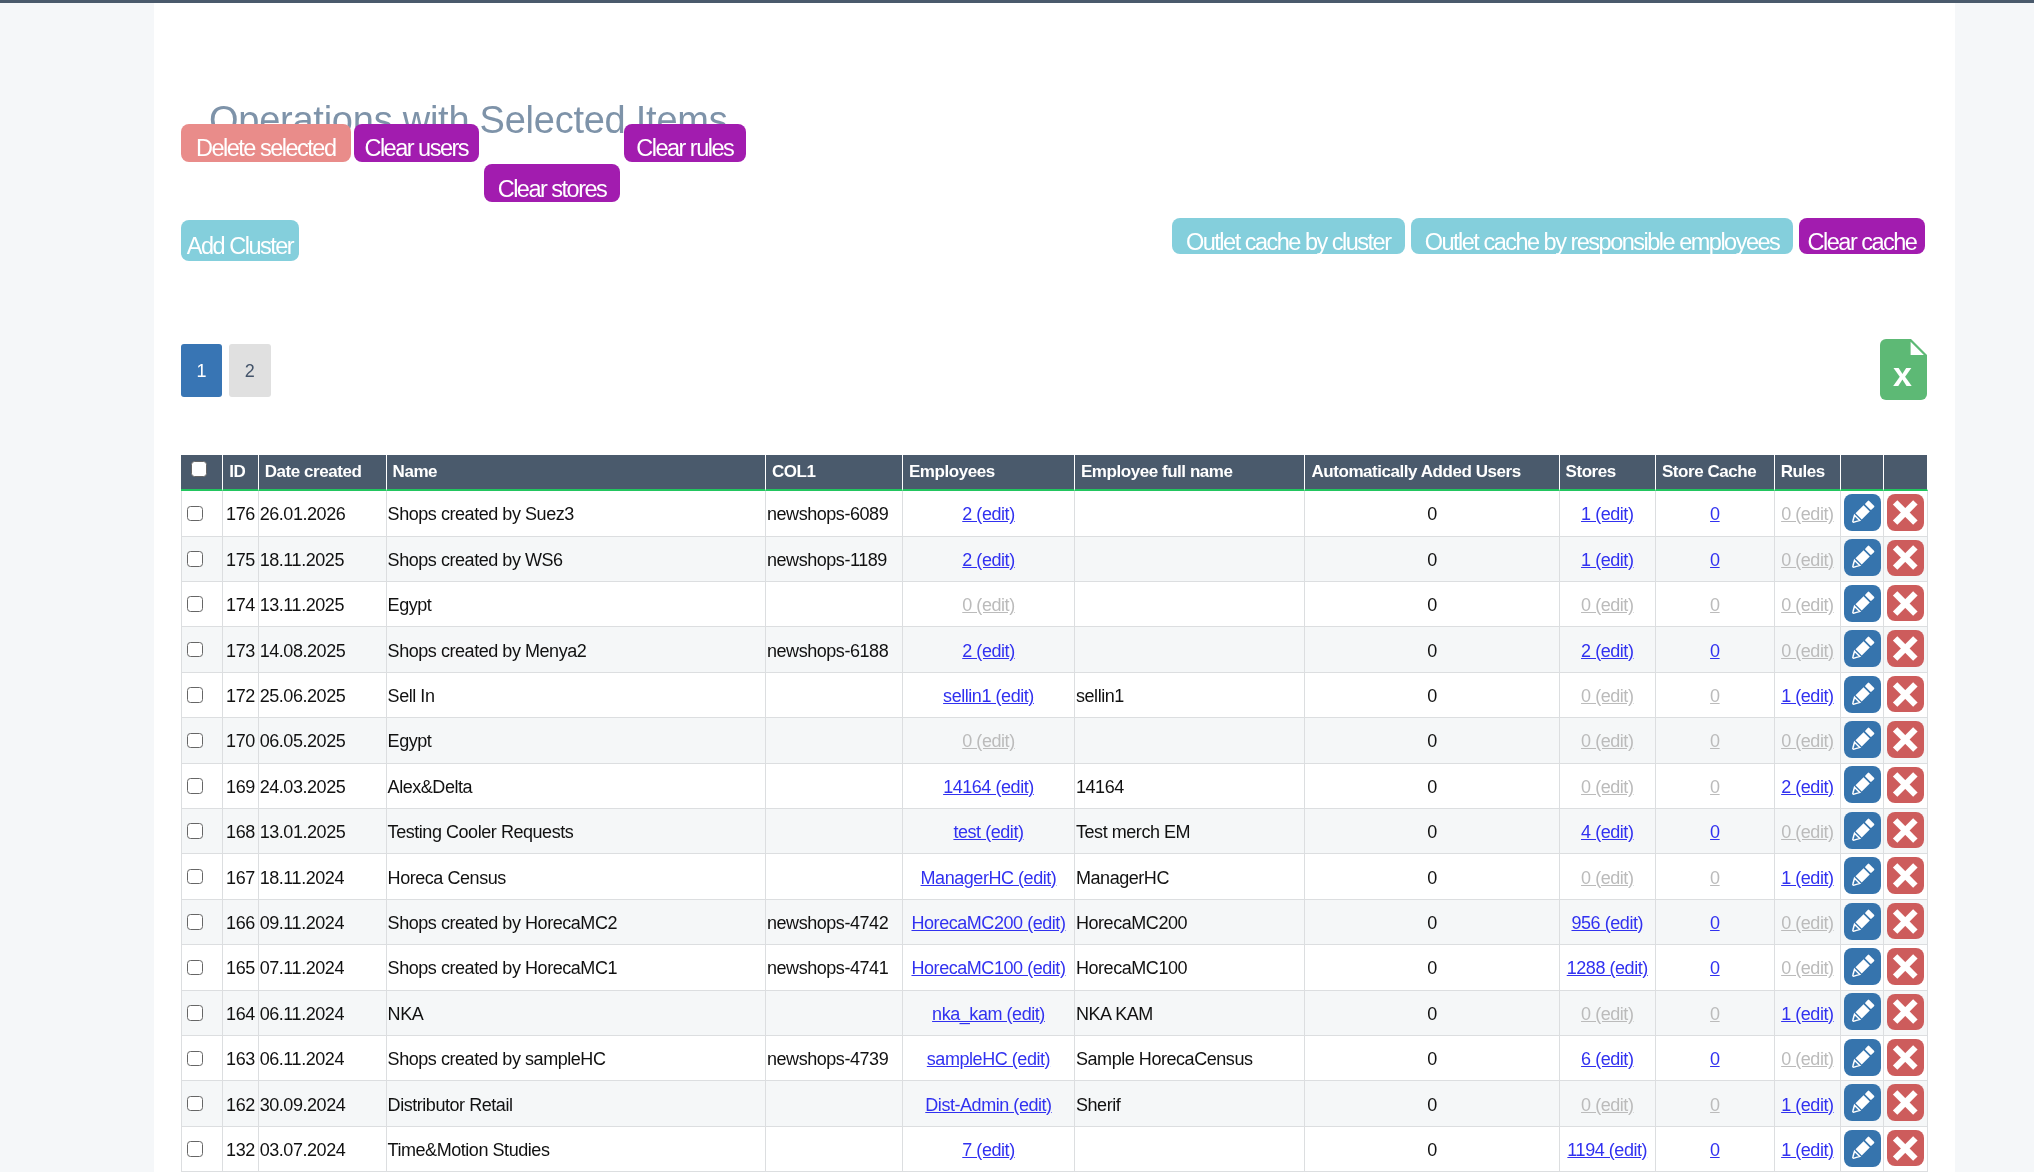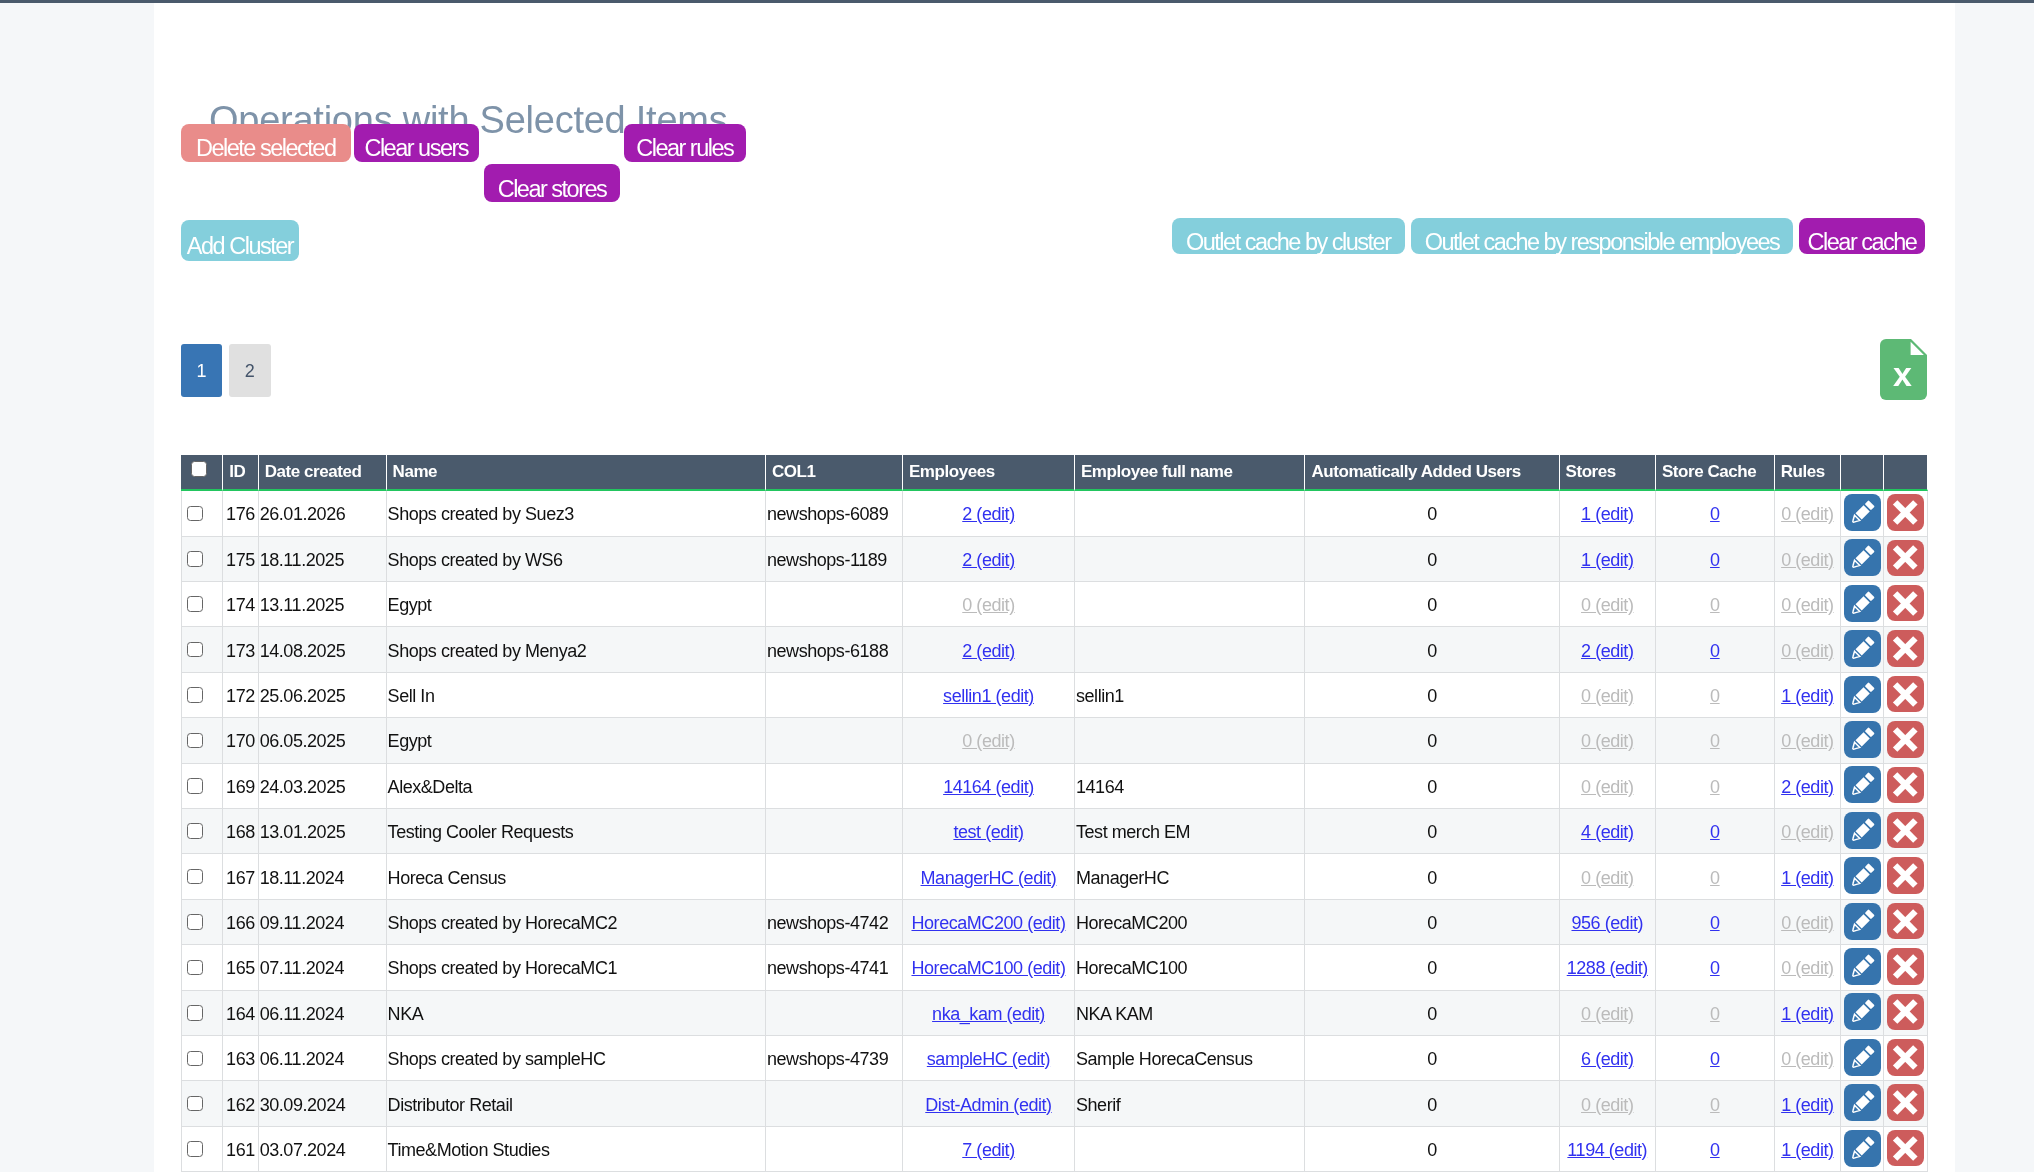--- a/index.html
+++ b/index.html
@@ -649,21 +649,21 @@
           <g transform="rotate(45 18.5 18.5)" fill="#fff">
             <rect x="15.3" y="4" width="6.4" height="29"></rect>
             <rect x="4" y="15.3" width="29" height="6.4"></rect>
           </g>
         </svg>
       </span>
     </div>
 <div class="c odd fc" style="padding-left:5px;">
       <span class="cb"></span>
     </div>
-<div class="c odd ctr tx">161</div>
+<div class="c odd ctr tx">132</div>
 <div class="c odd lft tx">03.07.2024</div>
 <div class="c odd lft tx">Time&amp;Motion Studies</div>
 <div class="c odd lft tx"></div>
 <div class="c odd ctr tx">
       <span class="bl">7 (edit)</span>
     </div>
 <div class="c odd lft tx"></div>
 <div class="c odd ctr tx">0</div>
 <div class="c odd ctr tx">
       <span class="bl">1194 (edit)</span>

